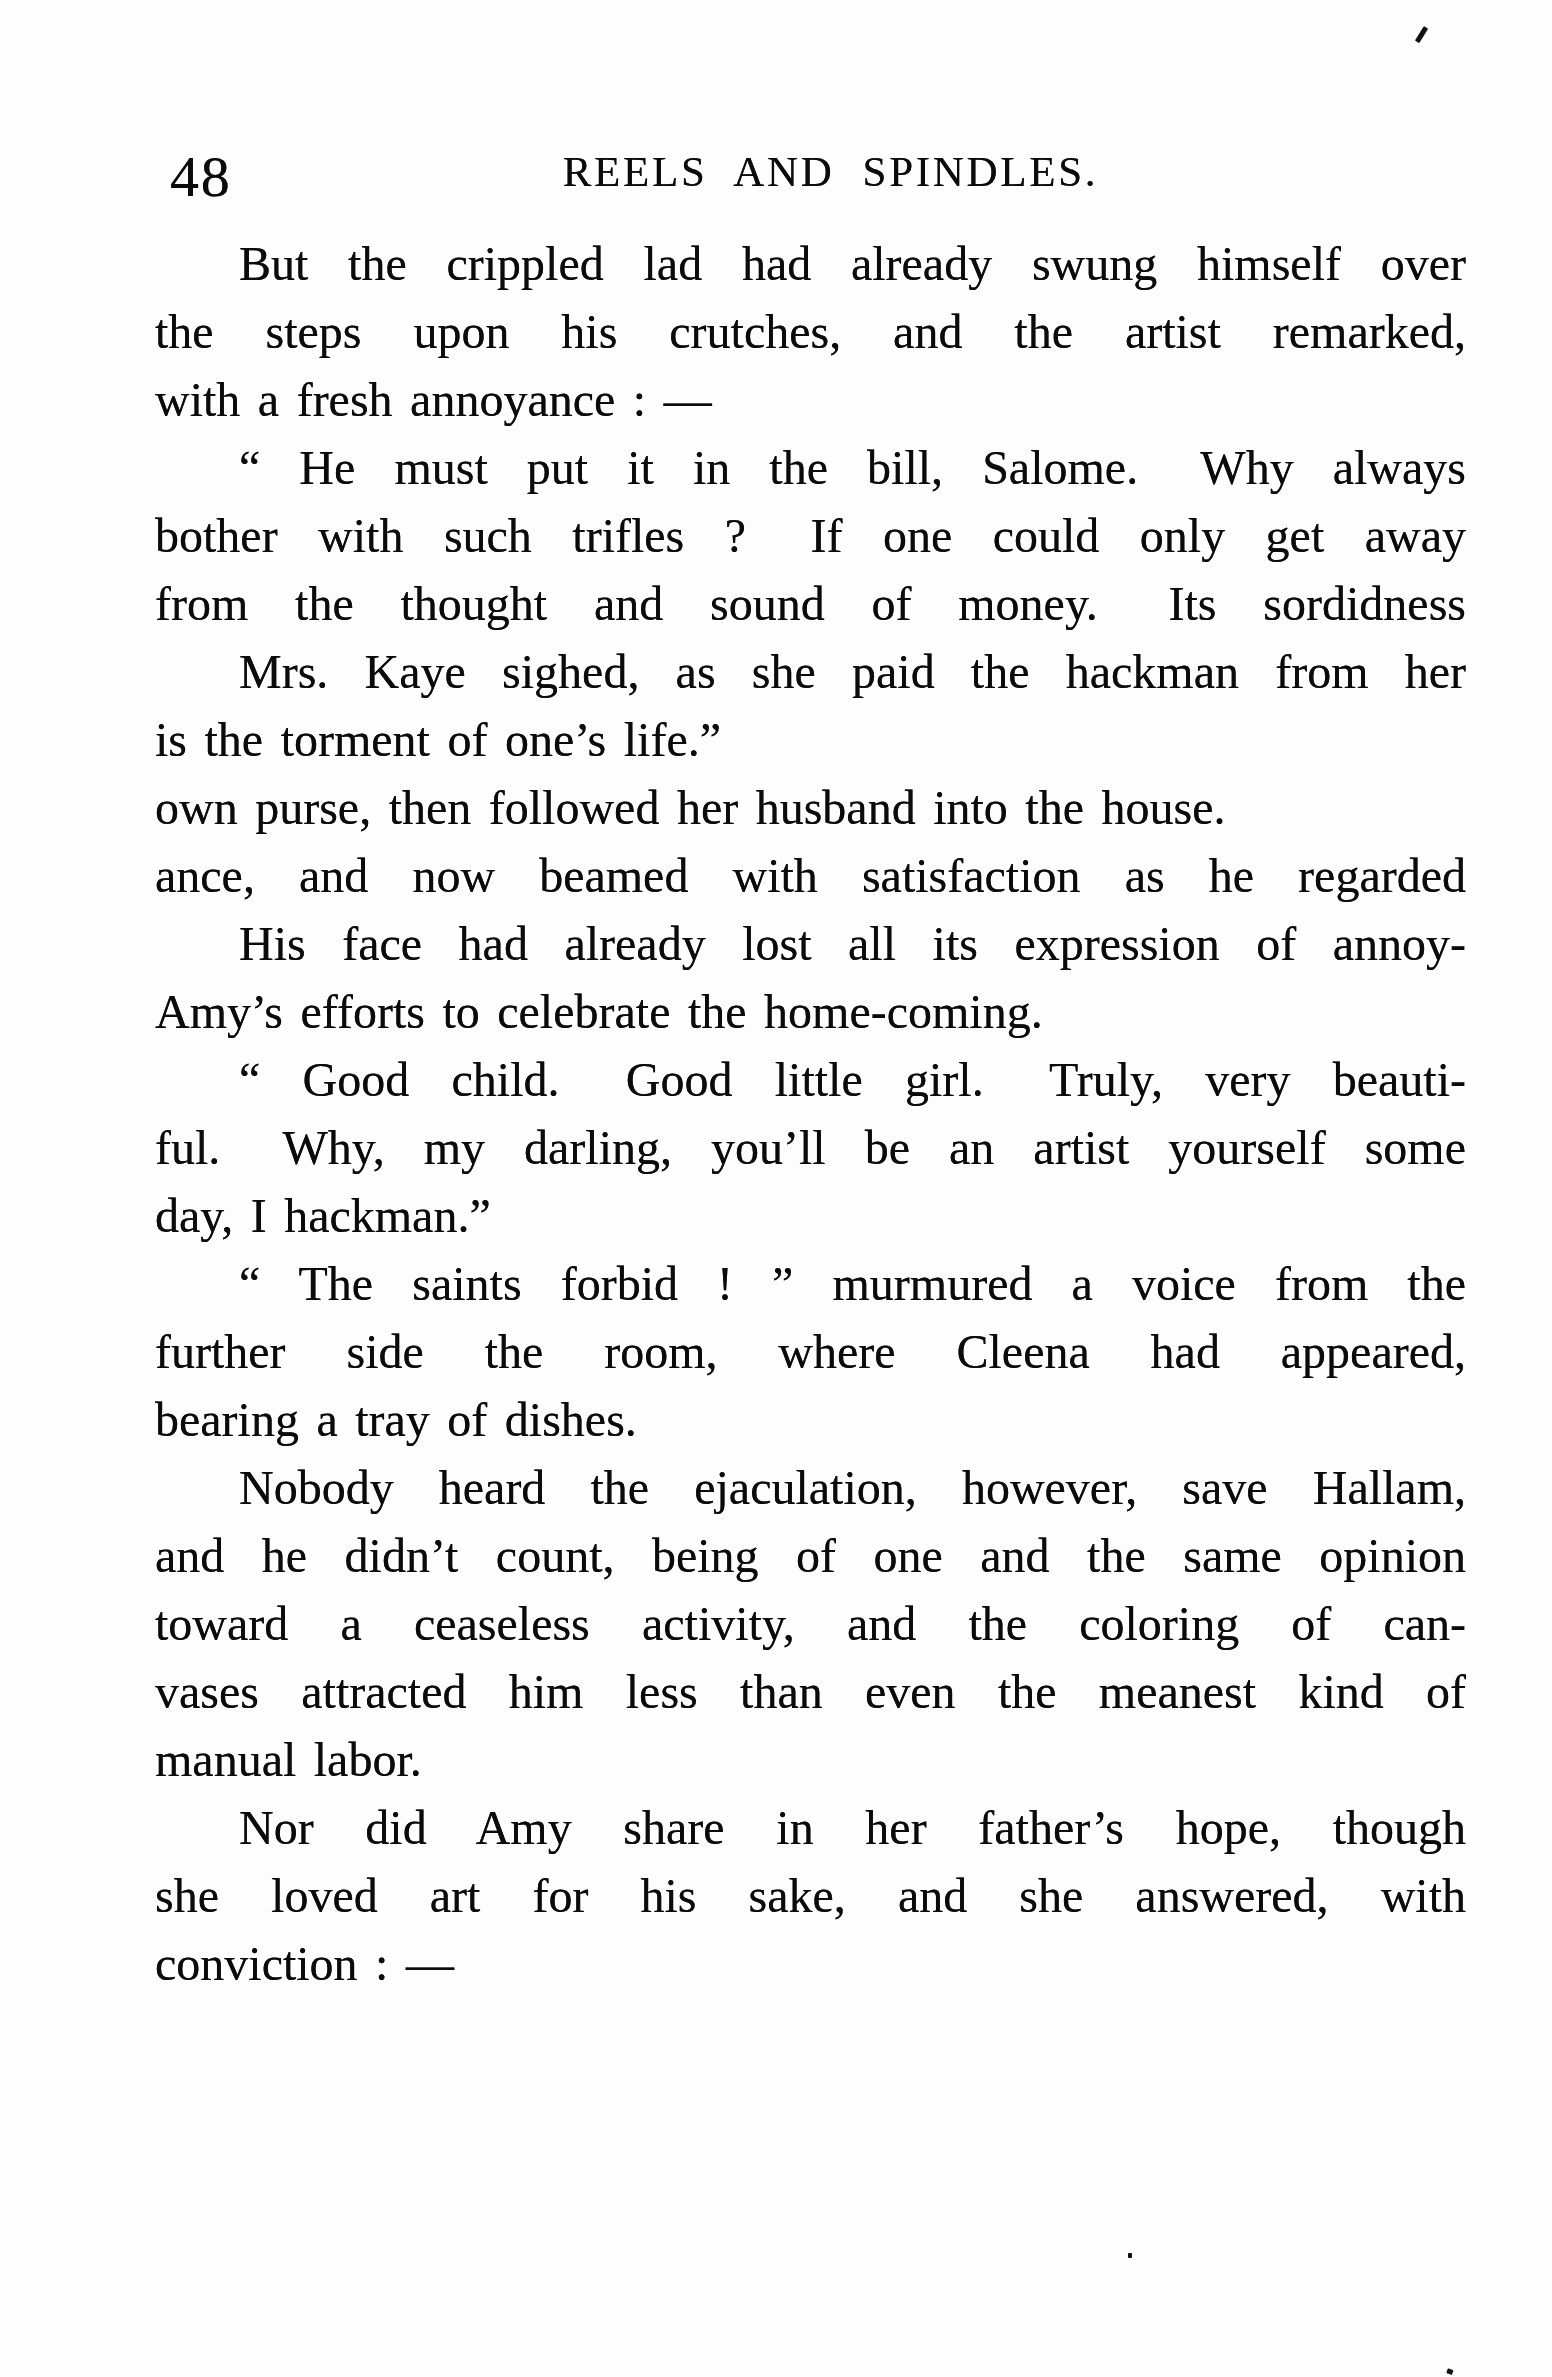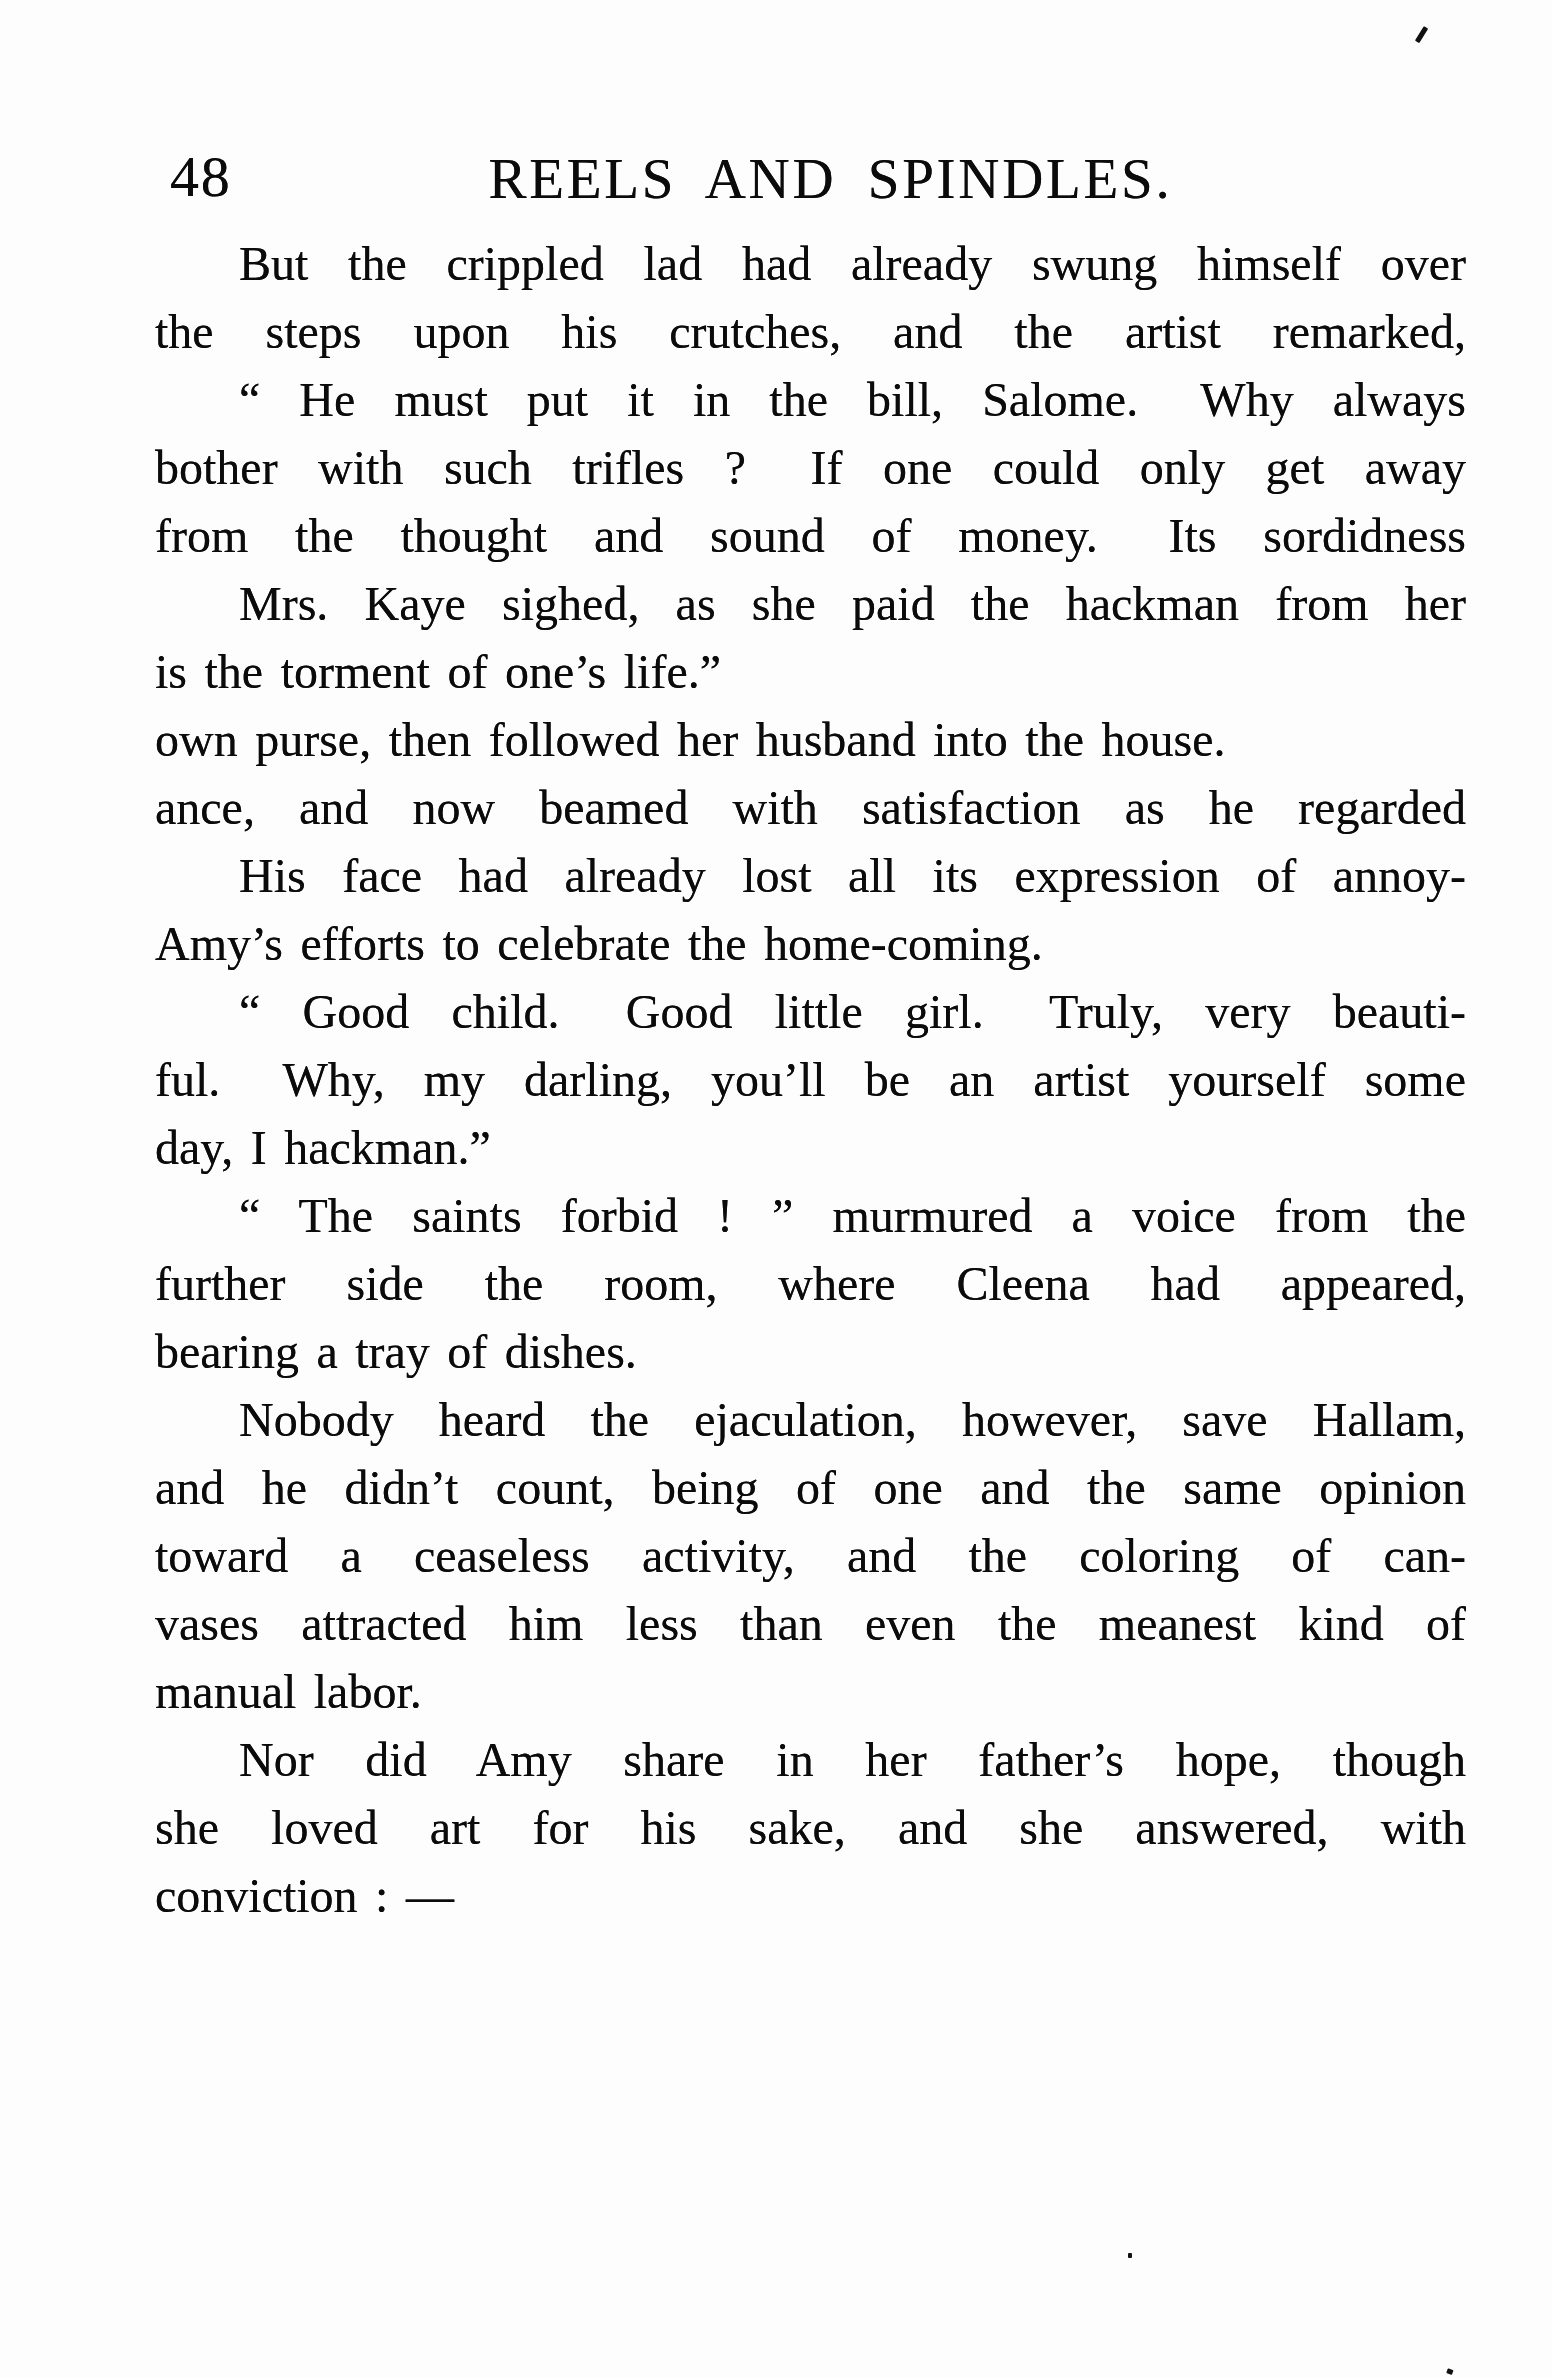--- a/index.html
+++ b/index.html
@@ -15,21 +15,21 @@
     position:absolute;
     left:170px;top:148px;
     font-size:58px;line-height:1;
     letter-spacing:1.8px;
     text-shadow:0 0 0.5px rgba(0,0,0,0.75);
   }
   .running{
     position:absolute;
     left:155px;top:150px;width:1351px;
     text-align:center;
-    font-size:57px;line-height:1;
+    font-size:43px;line-height:1;
     letter-spacing:2.7px;
     word-spacing:14.6px;
     text-shadow:0 0 0.5px rgba(0,0,0,0.75);
   }
   .textblock{
     position:absolute;
     left:155px;top:230px;width:1311px;
   }
   .line{
     height:68px;
@@ -58,20 +58,21 @@
 <body>
 
 <div class="page">
   <div>
     <span class="pagenum">48</span>
     <div class="running">REELS AND SPINDLES.</div>
   </div>
   <div class="textblock">
       <div class="line j in">But the crippled lad had already swung himself over</div>
       <div class="line j">the steps upon his crutches, and the artist remarked,</div>
+      <div class="line">with a fresh annoyance : —</div>
       <div class="line j in">“ He must put it in the bill, Salome.  Why always</div>
       <div class="line j">bother with such trifles ?  If one could only get away</div>
       <div class="line j">from the thought and sound of money.  Its sordidness</div>
       <div class="line j in">Mrs. Kaye sighed, as she paid the hackman from her</div>
       <div class="line">is the torment of one’s life.”</div>
       <div class="line">own purse, then followed her husband into the house.</div>
       <div class="line j">ance, and now beamed with satisfaction as he regarded</div>
       <div class="line j in">His face had already lost all its expression of annoy-</div>
       <div class="line">Amy’s efforts to celebrate the home-coming.</div>
       <div class="line j in">“ Good child.  Good little girl.  Truly, very beauti-</div>

